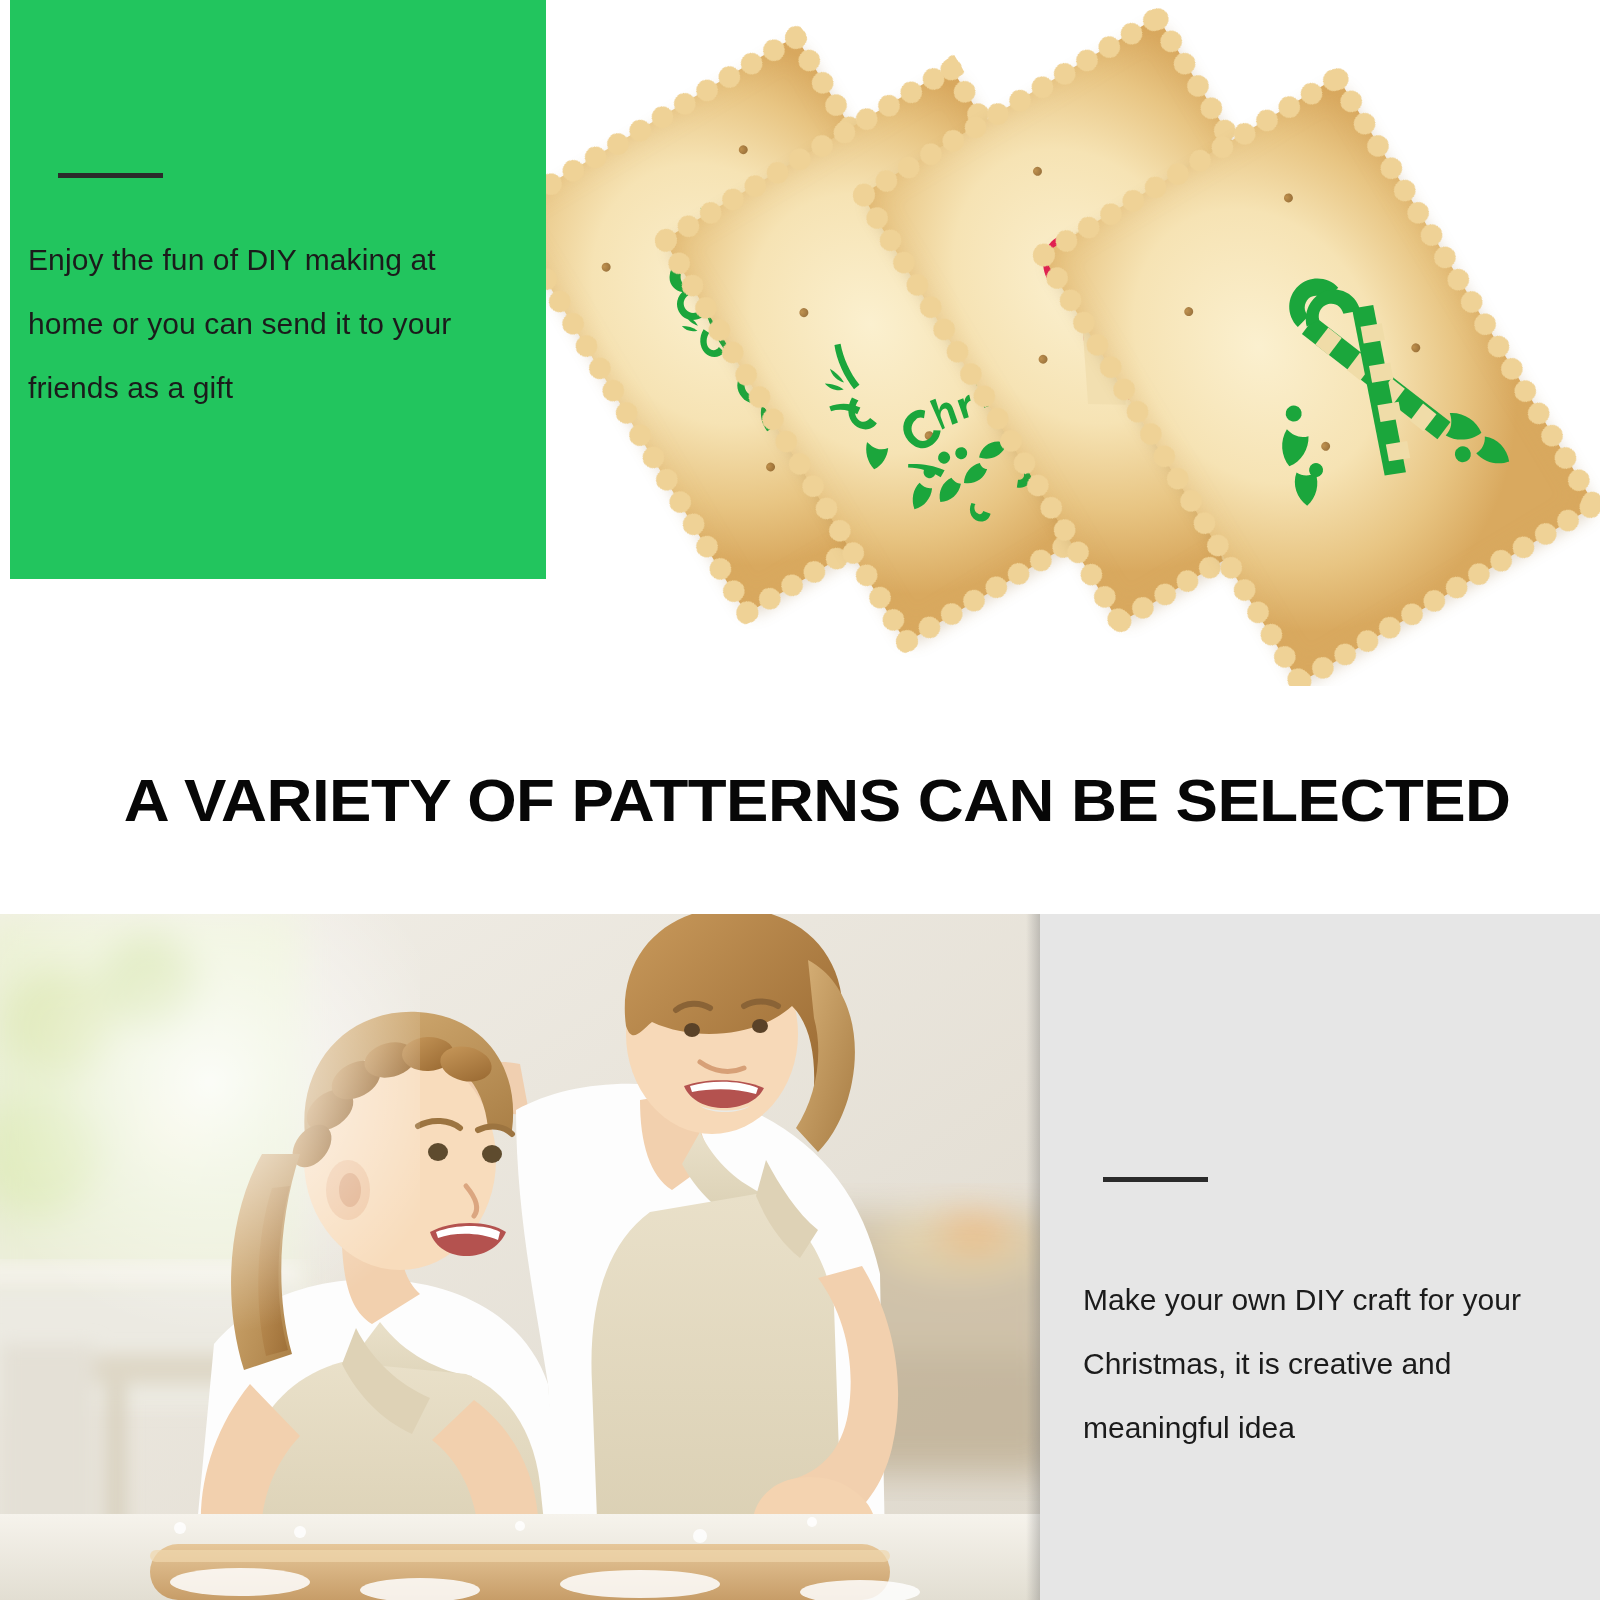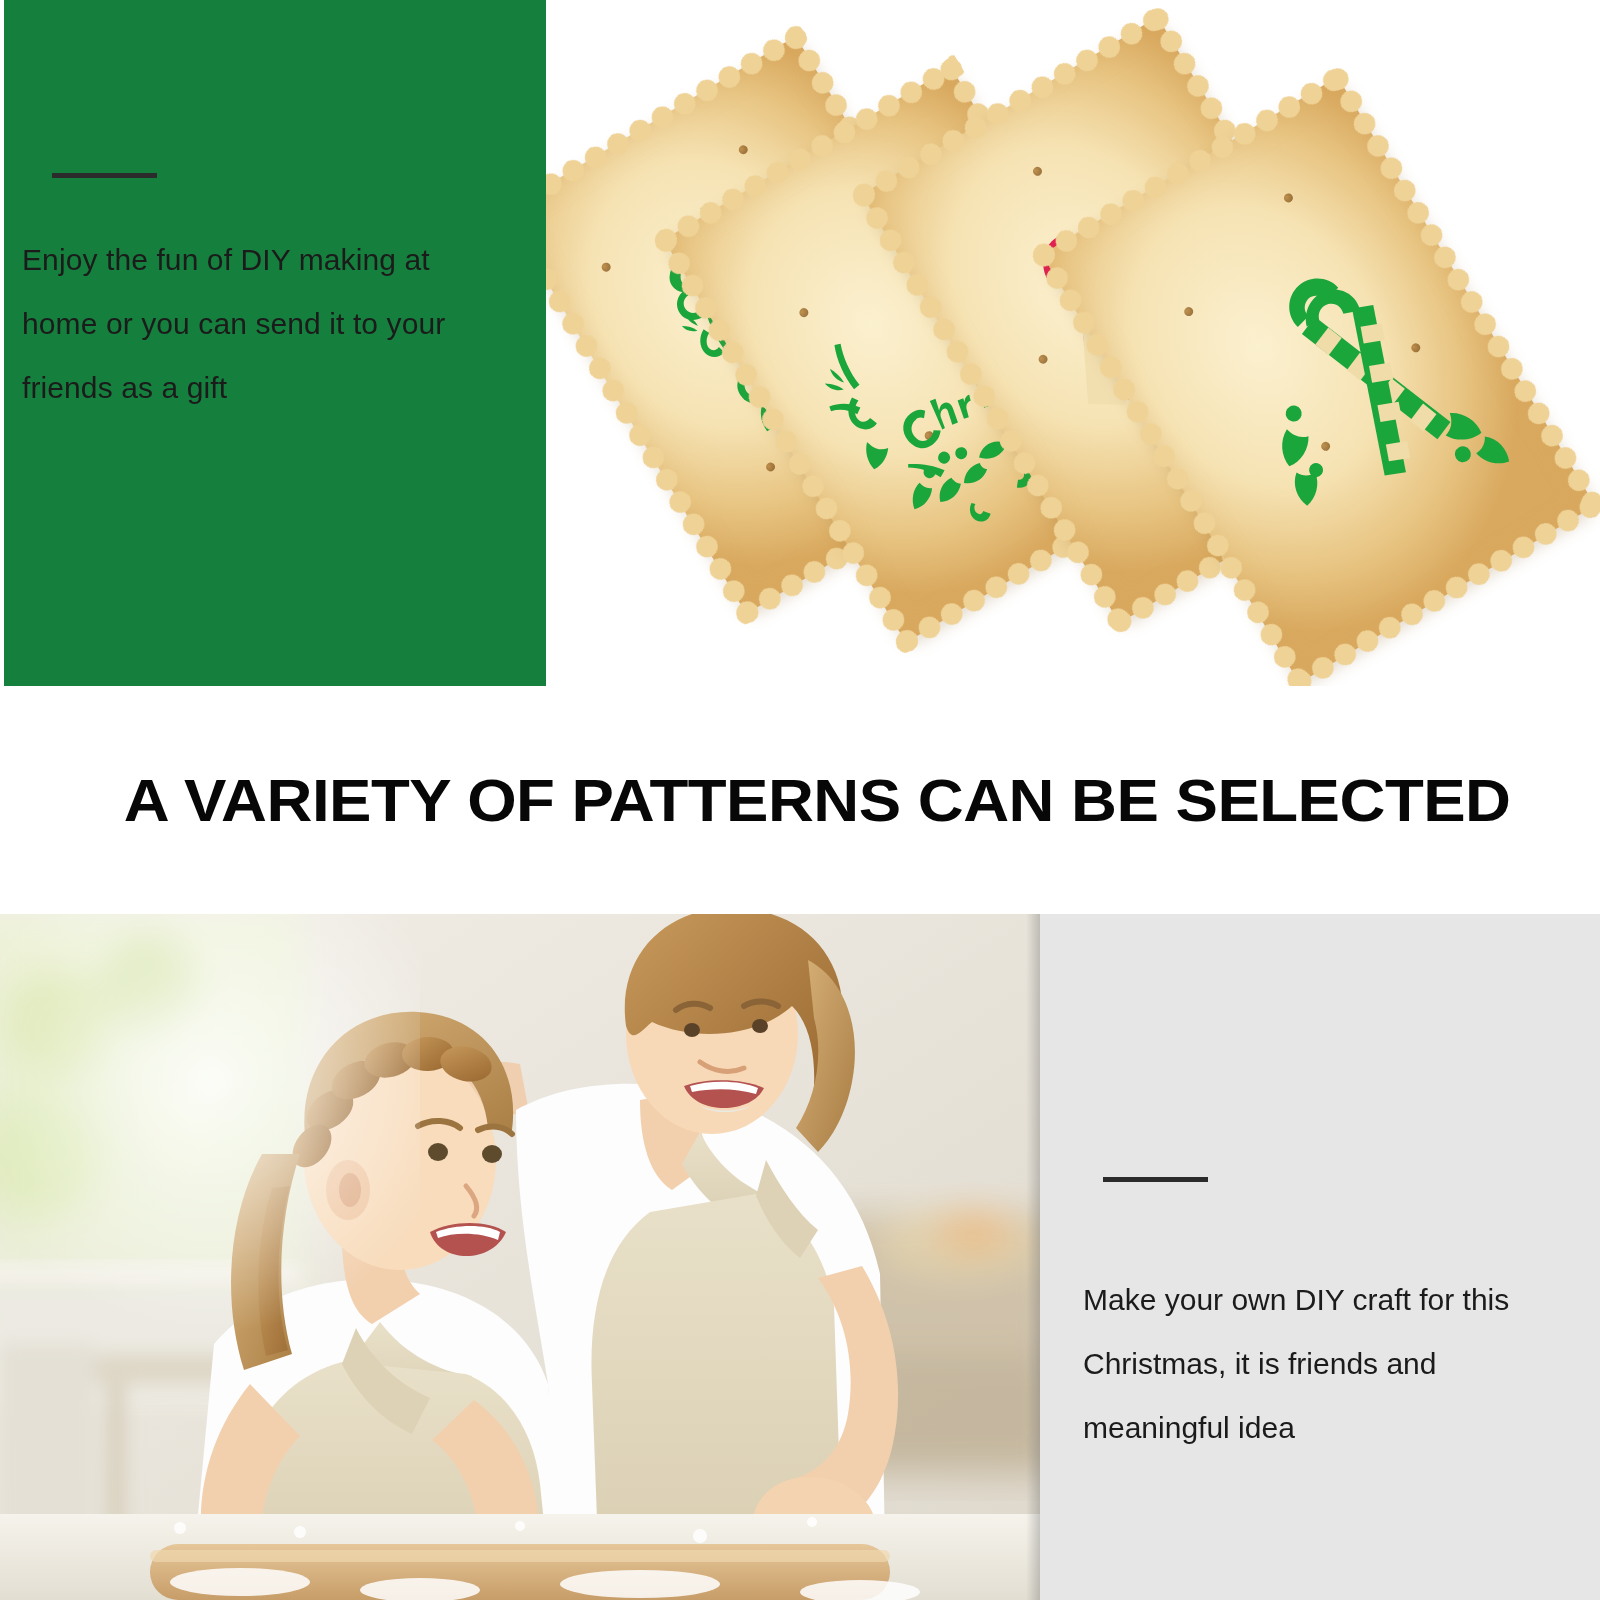--- a/index.html
+++ b/index.html
@@ -23,23 +23,23 @@
 
   
   .section-top {
     position: absolute;
     left: 0; top: 0;
     width: 1600px; height: 686px;
     background: #ffffff;
   }
   .panel-gray-left {
     position: absolute;
-    left: 4px; top: 0;
-    width: 546px; height: 686px;
-    background: #15803d;
+    left: 10px; top: 0;
+    width: 546px; height: 579px;
+    background: #22c55e;
   }
   .panel-gray-left::after {
     content: "";
     position: absolute;
     right: -16px; top: 0;
     width: 16px; height: 100%;
     background: linear-gradient(to right, rgba(120,120,120,0.30), rgba(120,120,120,0.0));
   }
   .rule {
     position: absolute;
@@ -554,15 +554,15 @@
         </g>
 
         <rect x="0" y="0" width="420" height="420" fill="url(#blurGlow)"></rect>
       </svg>
     </div>
 
     <div class="panel-gray-right"></div>
   </div>
 
   <div class="rule rule-bottom"></div>
-  <div class="copy-bottom">Make your own DIY craft for this Christmas, it is friends and meaningful idea</div>
+  <div class="copy-bottom">Make your own DIY craft for your Christmas, it is creative and meaningful idea</div>
 
 </div>
 
 </body></html>

